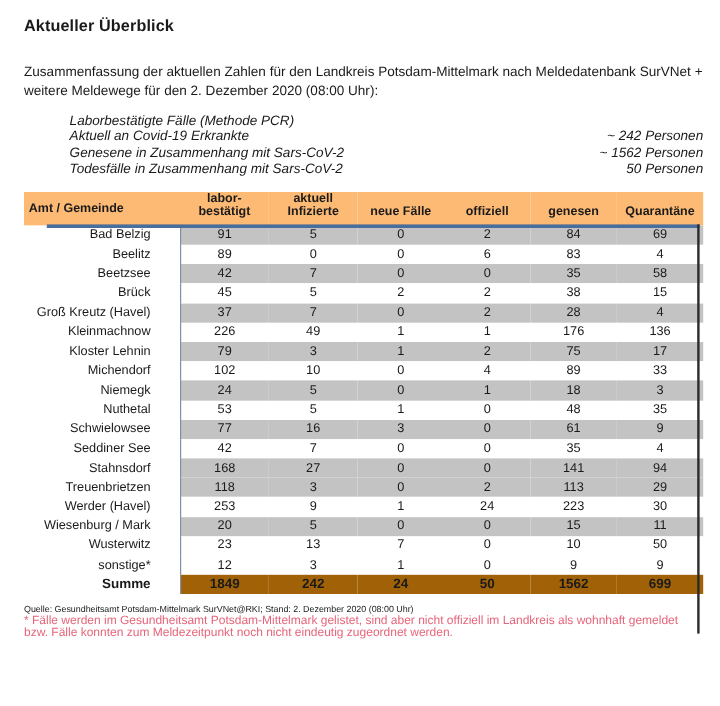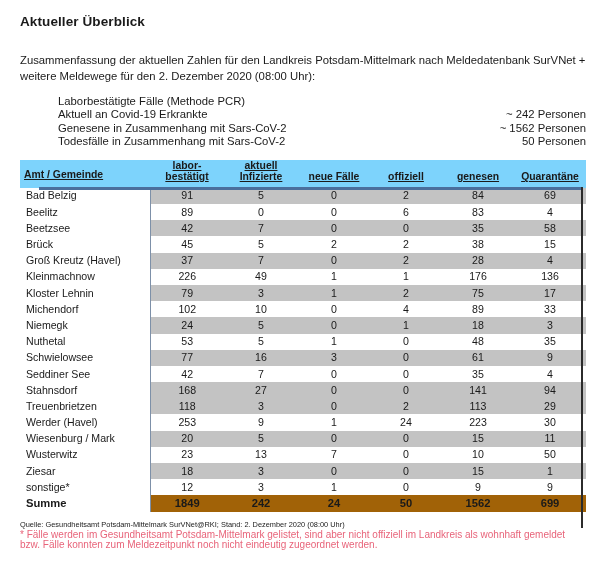--- a/index.html
+++ b/index.html
@@ -44,20 +44,21 @@
   .summary {
     margin: 8px 0 0 0;
     padding: 0 14px 0 58px;
   }
   .summary-row {
     display: flex;
     justify-content: space-between;
     align-items: center;
     font-size: 11.3px;
     line-height: 13.4px;
+    font-style: italic;
   }
   .summary-label { white-space: nowrap; }
   .summary-value {
     white-space: nowrap;
     text-align: right;
     min-width: 118px;
   }
 
   
   .table-wrap {
@@ -69,38 +70,37 @@
     width: 566px;
     table-layout: fixed;
   }
   table.data th {
     font-size: 10.4px;
     font-weight: bold;
     line-height: 11.6px;
     padding: 0 4px 5px 4px;
     vertical-align: bottom;
     text-align: center;
-    background: #7dd3fc;
+    background: #fdba74;
     border: 0;
-    text-decoration: underline;
   }
   table.data th.col-name {
     text-align: left;
     padding-bottom: 7px;
   }
   table.data td {
     font-size: 10.6px;
     line-height: 11px;
     height: 16.2px;
     padding: 0 6px;
     text-align: center;
     border: 0;
   }
   table.data td.name {
-    text-align: left;
+    text-align: right;
     padding-right: 24px;
     background: #ffffff !important;
     border-right: 1.4px solid #7d90a8;
   }
   
   tr.shade td { background: #c3c3c3; }
   tr.plain td { background: #ffffff; }
   tr.total td {
     background: #a16207;
     font-weight: bold;
@@ -338,29 +338,20 @@
           </tr>
           <tr class="plain">
             <td class="name">Wusterwitz</td>
             <td>23</td>
             <td>13</td>
             <td>7</td>
             <td>0</td>
             <td>10</td>
             <td>50</td>
           </tr>
-          <tr class="shade">
-            <td class="name">Ziesar</td>
-            <td>18</td>
-            <td>3</td>
-            <td>0</td>
-            <td>0</td>
-            <td>15</td>
-            <td>1</td>
-          </tr>
           <tr class="plain">
             <td class="name">sonstige*</td>
             <td>12</td>
             <td>3</td>
             <td>1</td>
             <td>0</td>
             <td>9</td>
             <td>9</td>
           </tr>
           <tr class="total">

